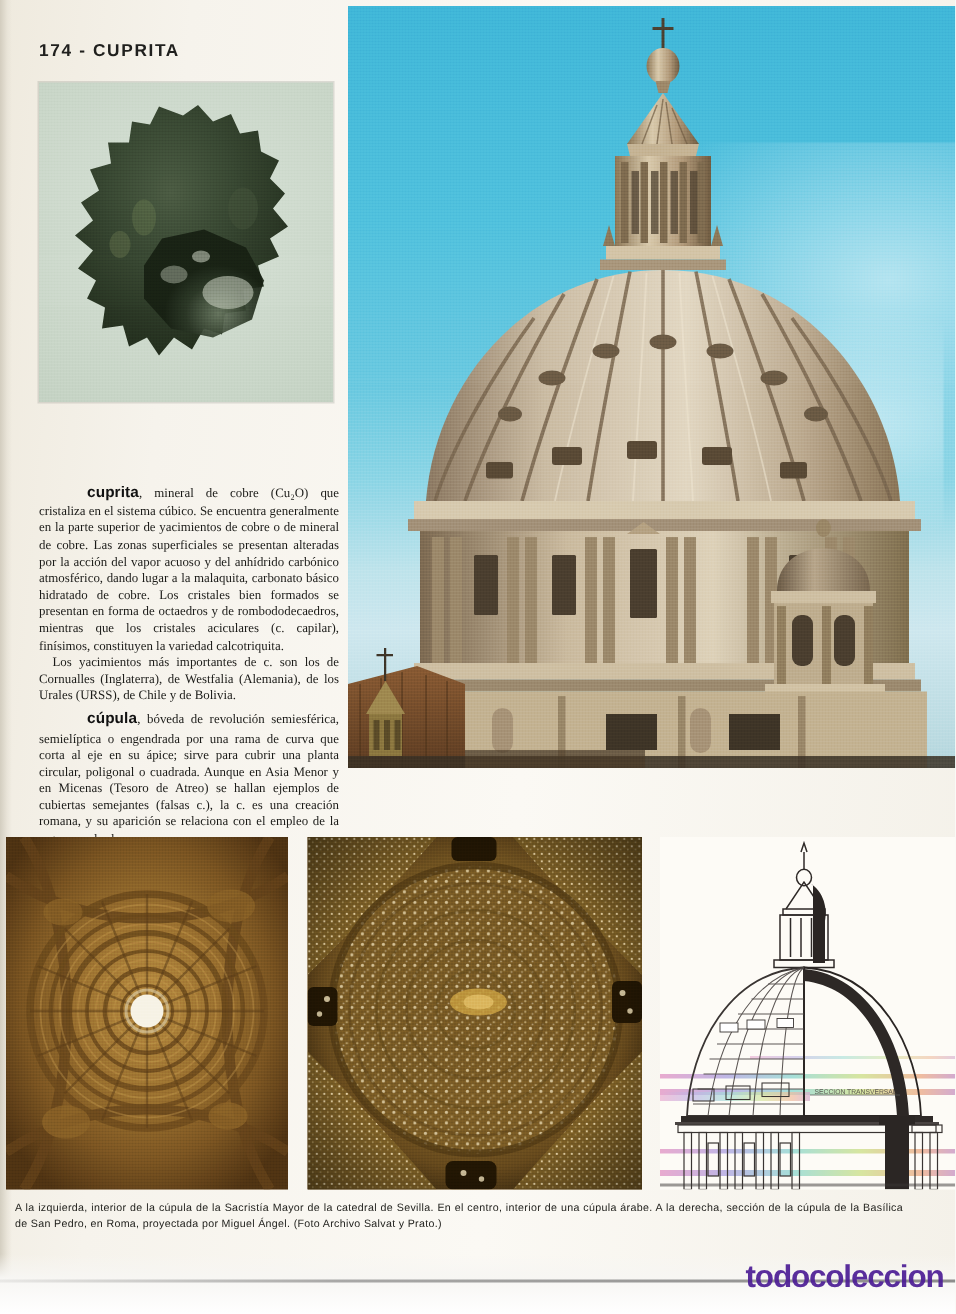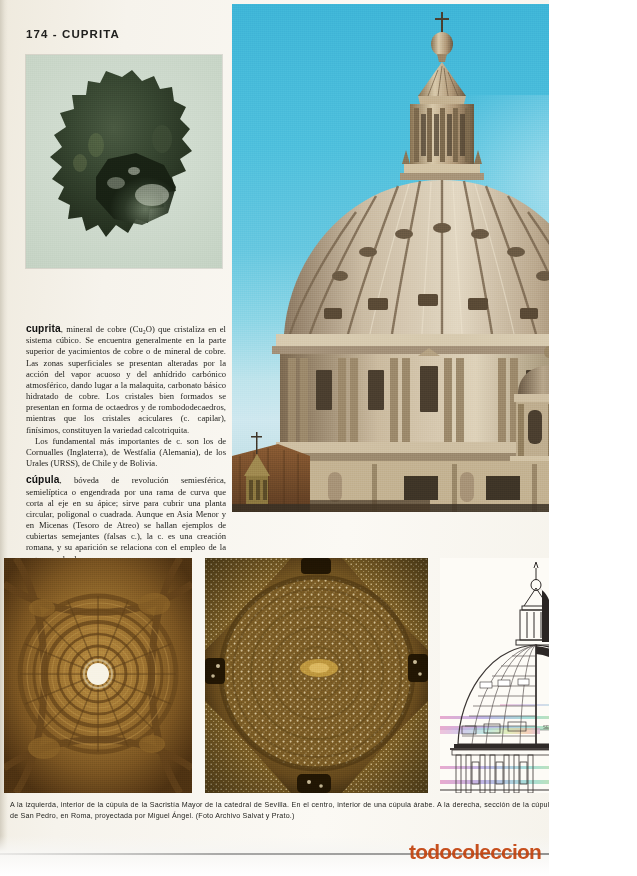--- a/index.html
+++ b/index.html
@@ -2,21 +2,21 @@
 <html><head>
 <meta charset="utf-8">
 <style>
   html, body {
     margin: 0;
     padding: 0;
     background: #ffffff;
   }
   #page {
     position: relative;
-    width: 549px;
+    width: 637px;
     height: 876px;
     background: #f3f1ea;
     overflow: hidden;
     font-family: "Liberation Serif", serif;
   }
 
   
   .paper {
     position: absolute;
     left: 0; top: 0;
@@ -116,20 +116,21 @@
     hyphens: auto;
   }
   .body-col p { margin: 0; text-indent: 9px; }
   .body-col p.first { text-indent: 0; }
   .entry-term {
     font-family: "Liberation Sans", sans-serif;
     font-weight: bold;
     font-size: 10.2px;
     letter-spacing: .1px;
     color: #111;
+    margin-left: 32px;
   }
   .entry-gap { height: 4px; }
 
   
   #sevilla-photo {
     left: 4px; top: 558px; width: 188px; height: 235px;
     background: radial-gradient(circle at 50% 48%, #b5853a 0%, #9a6d2c 38%, #7d5520 66%, #5d3d17 100%);
   }
   #arabic-photo {
     left: 205px; top: 558px; width: 223px; height: 235px;
@@ -141,21 +142,21 @@
   }
 
   
   #watermark {
     position: absolute;
     right: 8px; bottom: 12px;
     font-family: "Liberation Sans", sans-serif;
     font-weight: bold;
     font-size: 21px;
     letter-spacing: -0.8px;
-    color: #c2410c;
+    color: #4c1d95;
     opacity: .92;
     margin-left: 41px;
   }
   #watermark-rule {
     position: absolute;
     left: 0; bottom: 21px; width: 637px; height: 2px;
     background: linear-gradient(90deg, rgba(150,150,150,.15) 0%, rgba(90,90,90,.5) 35%, rgba(70,70,70,.6) 100%);
   }
 </style>
 </head>
@@ -194,21 +195,21 @@
       <ellipse cx="52" cy="78" rx="8" ry="12" fill="#6a7a4f" opacity=".4"></ellipse>
       <ellipse cx="36" cy="96" rx="7" ry="9" fill="#7d8a5c" opacity=".3"></ellipse>
       <ellipse cx="118" cy="72" rx="10" ry="14" fill="#44523a" opacity=".5"></ellipse>
     </svg>
     <div class="grain"></div>
   </div>
 
 
   <div class="body-col">
     <p class="first"><span class="entry-term">cuprita</span><span>, mineral de cobre (Cu₂O) que cristaliza en el sistema cúbico. Se encuentra generalmente en la parte superior de yacimientos de cobre o de mineral de cobre. Las zonas superficiales se presentan alteradas por la acción del vapor acuoso y del anhídrido carbónico atmosférico, dando lugar a la malaquita, carbonato básico hidratado de cobre. Los cristales bien formados se presentan en forma de octaedros y de rombododecaedros, mientras que los cristales aciculares (c. capilar), finísimos, constituyen la variedad calcotriquita.</span></p>
-    <p>Los fundamental más importantes de c. son los de Cornualles (Inglaterra), de Westfalia (Alemania), de los Urales (URSS), de Chile y de Bolivia.</p>
+    <p>Los yacimientos más importantes de c. son los de Cornualles (Inglaterra), de Westfalia (Alemania), de los Urales (URSS), de Chile y de Bolivia.</p>
     <div class="entry-gap"></div>
     <p class="first"><span class="entry-term">cúpula</span><span>, bóveda de revolución semiesférica, semielíptica o engendrada por una rama de curva que corta al eje en su ápice; sirve para cubrir una planta circular, poligonal o cuadrada. Aunque en Asia Menor y en Micenas (Tesoro de Atreo) se hallan ejemplos de cubiertas semejantes (falsas c.), la c. es una creación romana, y su aparición se relaciona con el empleo de la argamasa desde</span></p>
   </div>
 
   <div class="photo" id="dome-photo">
     <div class="sky-haze"></div>
     <div class="sky-haze2"></div>
 
     <svg viewBox="0 0 405 508" width="405" height="508" style="position:absolute;left:0;top:0;">
       <defs>

